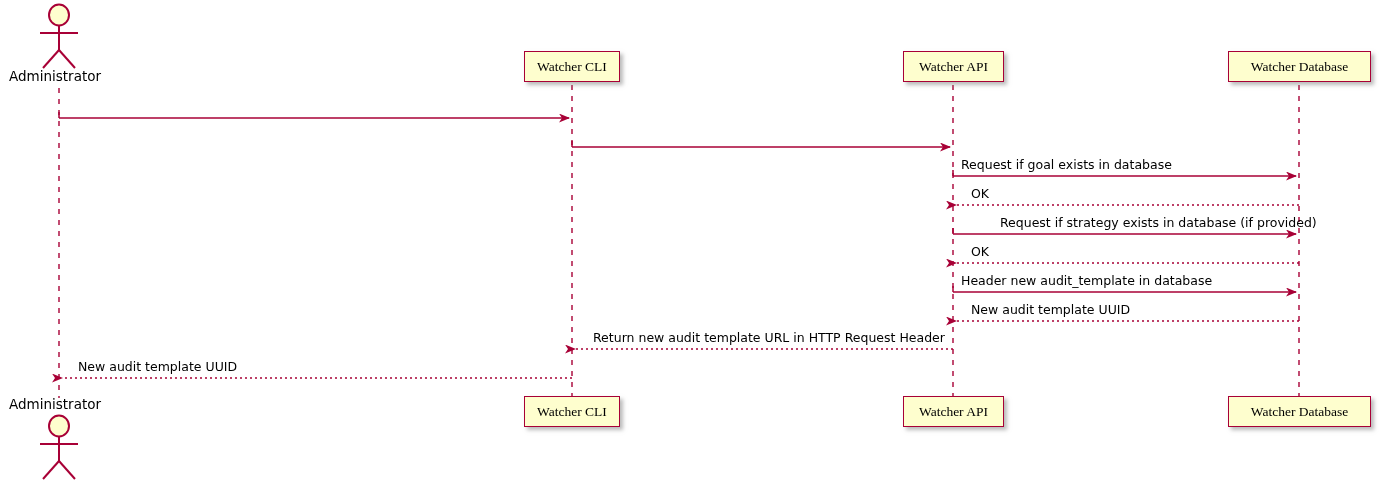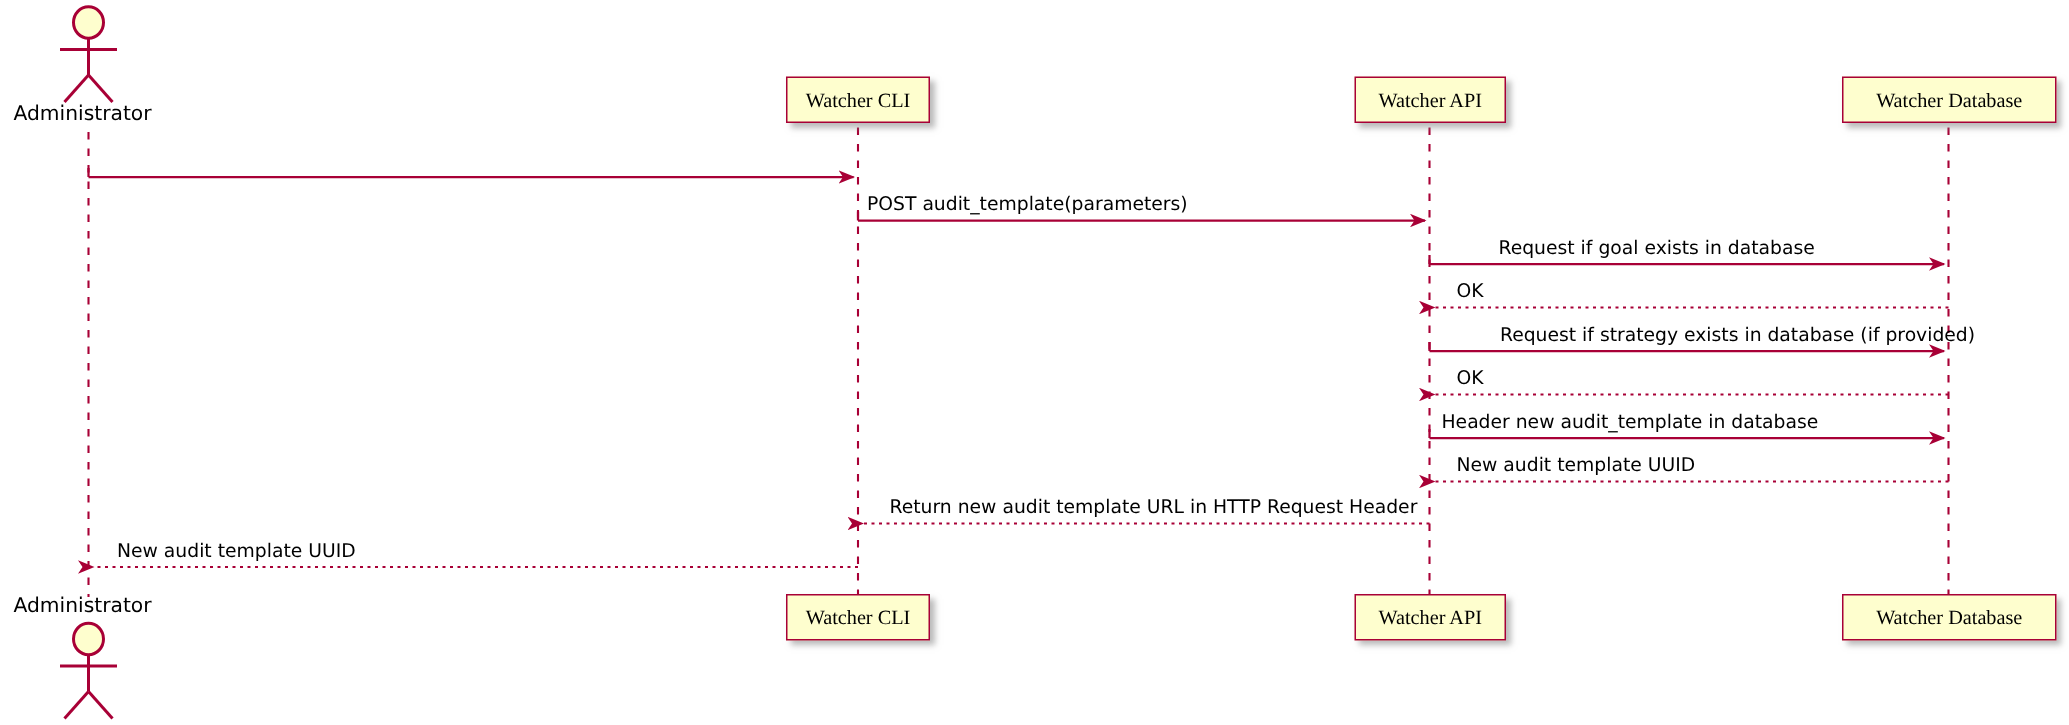--- a/index.html
+++ b/index.html
@@ -127,23 +127,22 @@
 
   <div class="participant-box" style="left:1228px; top:51px; width:143px; height:31px;">Watcher Database</div>
 
   <div class="participant-box" style="left:524px; top:396px; width:96px; height:31px;">Watcher CLI</div>
 
   <div class="participant-box" style="left:903px; top:396px; width:101px; height:31px;">Watcher API</div>
 
   <div class="participant-box" style="left:1228px; top:396px; width:143px; height:31px;">Watcher Database</div>
 
 
-  <div class="msg-label" style="left:578px; top:130px;">POST audit_template(parameters)</div>
 
-  <div class="msg-label" style="left:999px; top:159px;">Request if goal exists in database</div>
+  <div class="msg-label" style="left:961px; top:159px;">Request if goal exists in database</div>
 
   <div class="msg-label" style="left:971px; top:188px;">OK</div>
 
   <div class="msg-label" style="left:961px; top:217px;margin-left:39px;">Request if strategy exists in database (if provided)</div>
 
   <div class="msg-label" style="left:971px; top:246px;">OK</div>
 
   <div class="msg-label" style="left:961px; top:275px;">Header new audit_template in database</div>
 
   <div class="msg-label" style="left:971px; top:304px;">New audit template UUID</div>

